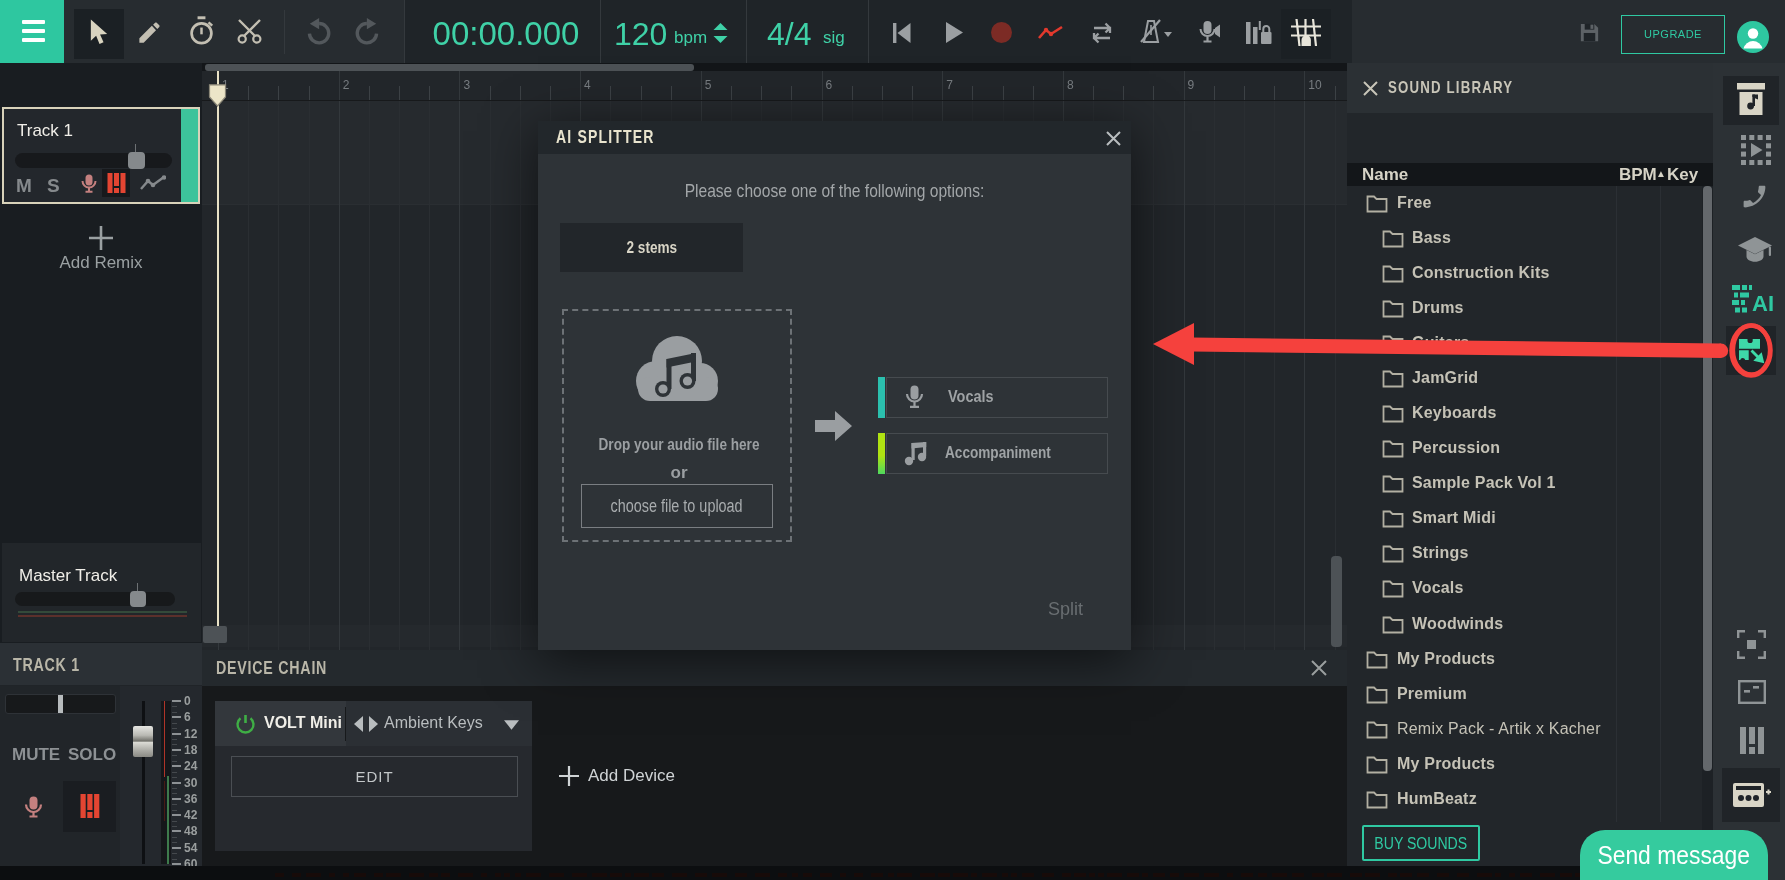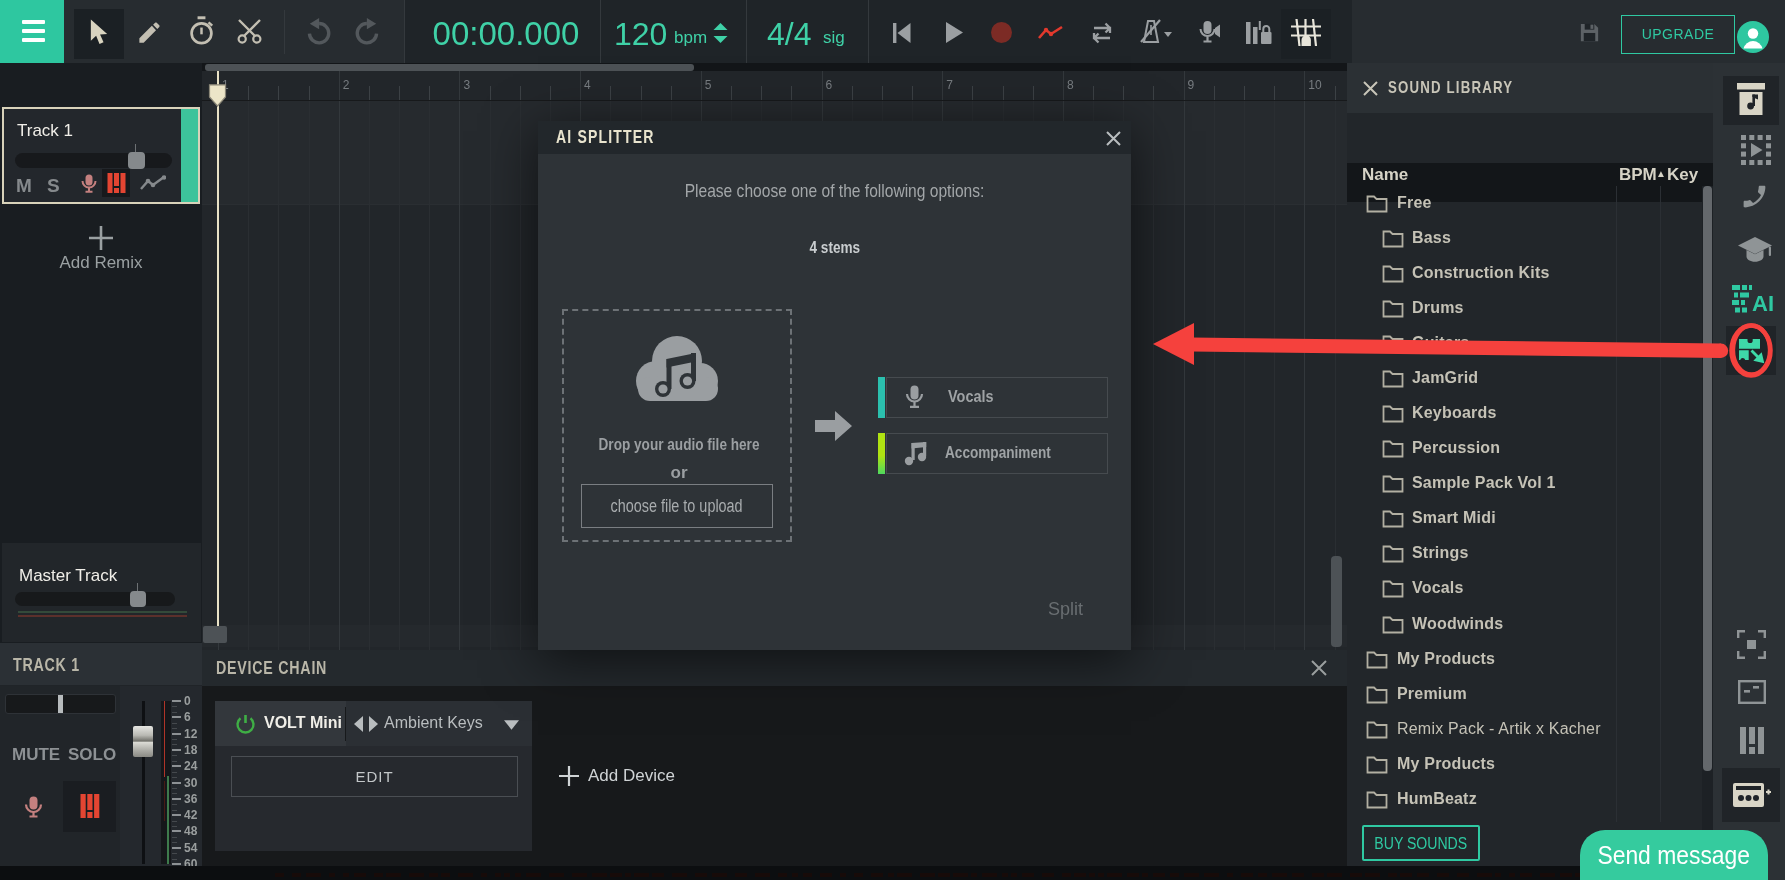--- a/index.html
+++ b/index.html
@@ -99,21 +99,21 @@
 <svg class="abs" style="left:1291px;top:19px;" width="30" height="27" viewBox="0 0 30 27">
       <path d="M5.5 0 L8.5 27 M14.5 0 L14.5 27 M22 0 L25 27 M0 7.5 L30 7.5 M0 16.5 L30 16.5" stroke="#e8e5da" stroke-width="2.2" fill="none"></path>
       <path d="M10.5 27 L10.5 21 a4.7 4.7 0 0 1 9.4 0 L19.9 27 Z" fill="#e8e5da"></path>
     </svg>
 <svg class="abs" style="left:1578px;top:21px;" width="23" height="23" viewBox="0 0 24 24">
       <path d="M3 3 h14 l4 4 v14 h-18 z" fill="#5d6266"></path>
       <rect x="7" y="3" width="10" height="6" fill="#1f2428"></rect>
       <rect x="13" y="3.8" width="3" height="4.4" fill="#5d6266"></rect>
       <rect x="6" y="12.5" width="12" height="8.5" fill="#1f2428"></rect>
     </svg>
-<div class="abs" style="left:1621px;top:15px;width:114px;height:39px;border:1px solid #2fc9a2;color:#2fc9a2;font-size:14px;letter-spacing:0.5px;text-align:center;line-height:37px;">UPGRADE</div>
+<div class="abs" style="left:1621px;top:15px;width:104px;height:39px;border:1px solid #2fc9a2;color:#2fc9a2;font-size:11px;letter-spacing:0.5px;text-align:center;line-height:37px;">UPGRADE</div>
 <svg class="abs" style="left:1736px;top:20px;" width="34" height="34" viewBox="0 0 34 34">
       <circle cx="17" cy="17" r="16" fill="#2ec7a0"></circle>
       <circle cx="17" cy="13.5" r="5.2" fill="#fff"></circle>
       <path d="M7.5 28.5 a9.8 9.8 0 0 1 19 0 Z" fill="#fff"></path>
     </svg>
 
 <div class="abs" style="left:0;top:63px;width:1347px;height:8px;background:#131619;"></div>
 <div class="abs" style="left:205px;top:64px;width:489px;height:7px;background:#4d5256;border-radius:3px;"></div>
 
 <div class="abs" style="left:202px;top:71px;width:1145px;height:579px;background:#22262a;overflow:hidden;">
@@ -446,21 +446,21 @@
 <div class="abs" style="left:1766px;top:7px;width:9px;height:4px;background:#170b09;"></div>
 </div>
 <div class="abs" style="left:1347px;top:63px;width:366px;height:803px;background:#22262a;">
 
  <div class="abs" style="left:0;top:0;width:366px;height:50px;background:#2b3034;">
   <svg class="abs" style="left:16px;top:18px;" width="15" height="15" viewBox="0 0 15 15">
           <path d="M1 1 L14 14 M14 1 L1 14" stroke="#c8c5b8" stroke-width="2"></path>
         </svg>
   <div class="abs" style="left:41px;top:15px;color:#c8c5b8;font-size:17px;font-weight:bold;letter-spacing:1.5px;transform:scaleX(0.78);transform-origin:left center;">SOUND LIBRARY</div>
  </div>
- <div class="abs" style="left:0;top:100px;width:366px;height:39px;background:#131619;">
+ <div class="abs" style="left:0;top:100px;width:366px;height:23px;background:#131619;">
   <div class="abs" style="left:15px;top:2px;color:#d6d3c6;font-size:17px;font-weight:bold;">Name</div>
   <div class="abs" style="left:272px;top:2px;color:#d6d3c6;font-size:17px;font-weight:bold;">BPM</div>
   <div class="abs" style="left:309px;top:5px;color:#d6d3c6;font-size:10px;font-weight:bold;">▲</div>
   <div class="abs" style="left:320px;top:2px;color:#d6d3c6;font-size:17px;font-weight:bold;">Key</div>
  </div>
  <div class="abs" style="left:269px;top:123px;width:1px;height:636px;background:#2b2f34;"></div>
  <div class="abs" style="left:313px;top:123px;width:1px;height:636px;background:#2b2f34;"></div>
  <div class="abs" style="left:355px;top:123px;width:11px;height:757px;background:#1d2125;"></div>
  <div class="abs" style="left:356px;top:123px;width:9px;height:585px;background:#64686c;border-radius:4px;"></div>
 
@@ -634,21 +634,21 @@
 </div>
 
 <div class="abs" style="left:538px;top:121px;width:593px;height:529px;background:#2e3337;box-shadow:0 10px 50px rgba(0,0,0,0.6);">
  <div class="abs" style="left:0;top:0;width:593px;height:33px;background:#22272b;">
   <div class="abs" style="left:18px;top:6px;color:#e9e4ce;font-size:18px;font-weight:bold;letter-spacing:1.5px;transform:scaleX(0.78);transform-origin:left center;">AI SPLITTER</div>
   <svg class="abs" style="left:568px;top:10px;" width="15" height="15" viewBox="0 0 15 15">
           <path d="M1 1 L14 14 M14 1 L1 14" stroke="#b9bdbf" stroke-width="2"></path>
         </svg>
  </div>
  <div class="abs" style="left:0;top:59px;width:593px;text-align:center;color:#a3a7a9;font-size:19px;transform:scaleX(0.82);">Please choose one of the following options:</div>
- <div class="abs" style="left:205px;top:102px;width:183px;height:49px;color:#c9cdcf;font-size:16px;font-weight:bold;text-align:center;line-height:49px;"><span style="display:inline-block;transform:scaleX(0.85);">4 stems</span></div>
+ <div class="abs" style="left:22px;top:102px;width:183px;height:49px;background:#22262a;color:#d9d5c6;font-size:16px;font-weight:bold;text-align:center;line-height:49px;"><span style="display:inline-block;transform:scaleX(0.85);">2 stems</span></div>
  <div class="abs" style="left:24px;top:188px;width:230px;height:233px;border:2px dashed #6d7276;">
   <svg class="abs" style="left:66px;top:22px;" width="92" height="76" viewBox="0 0 92 76">
           <g fill="#9a9ea1">
             <circle cx="26" cy="48" r="20"></circle>
             <circle cx="47" cy="28" r="25"></circle>
             <circle cx="70" cy="48" r="18"></circle>
             <rect x="8" y="44" width="80" height="24" rx="12"></rect>
           </g>
           <g fill="#2e3337">
             <rect x="36.5" y="26" width="5" height="30"></rect>

